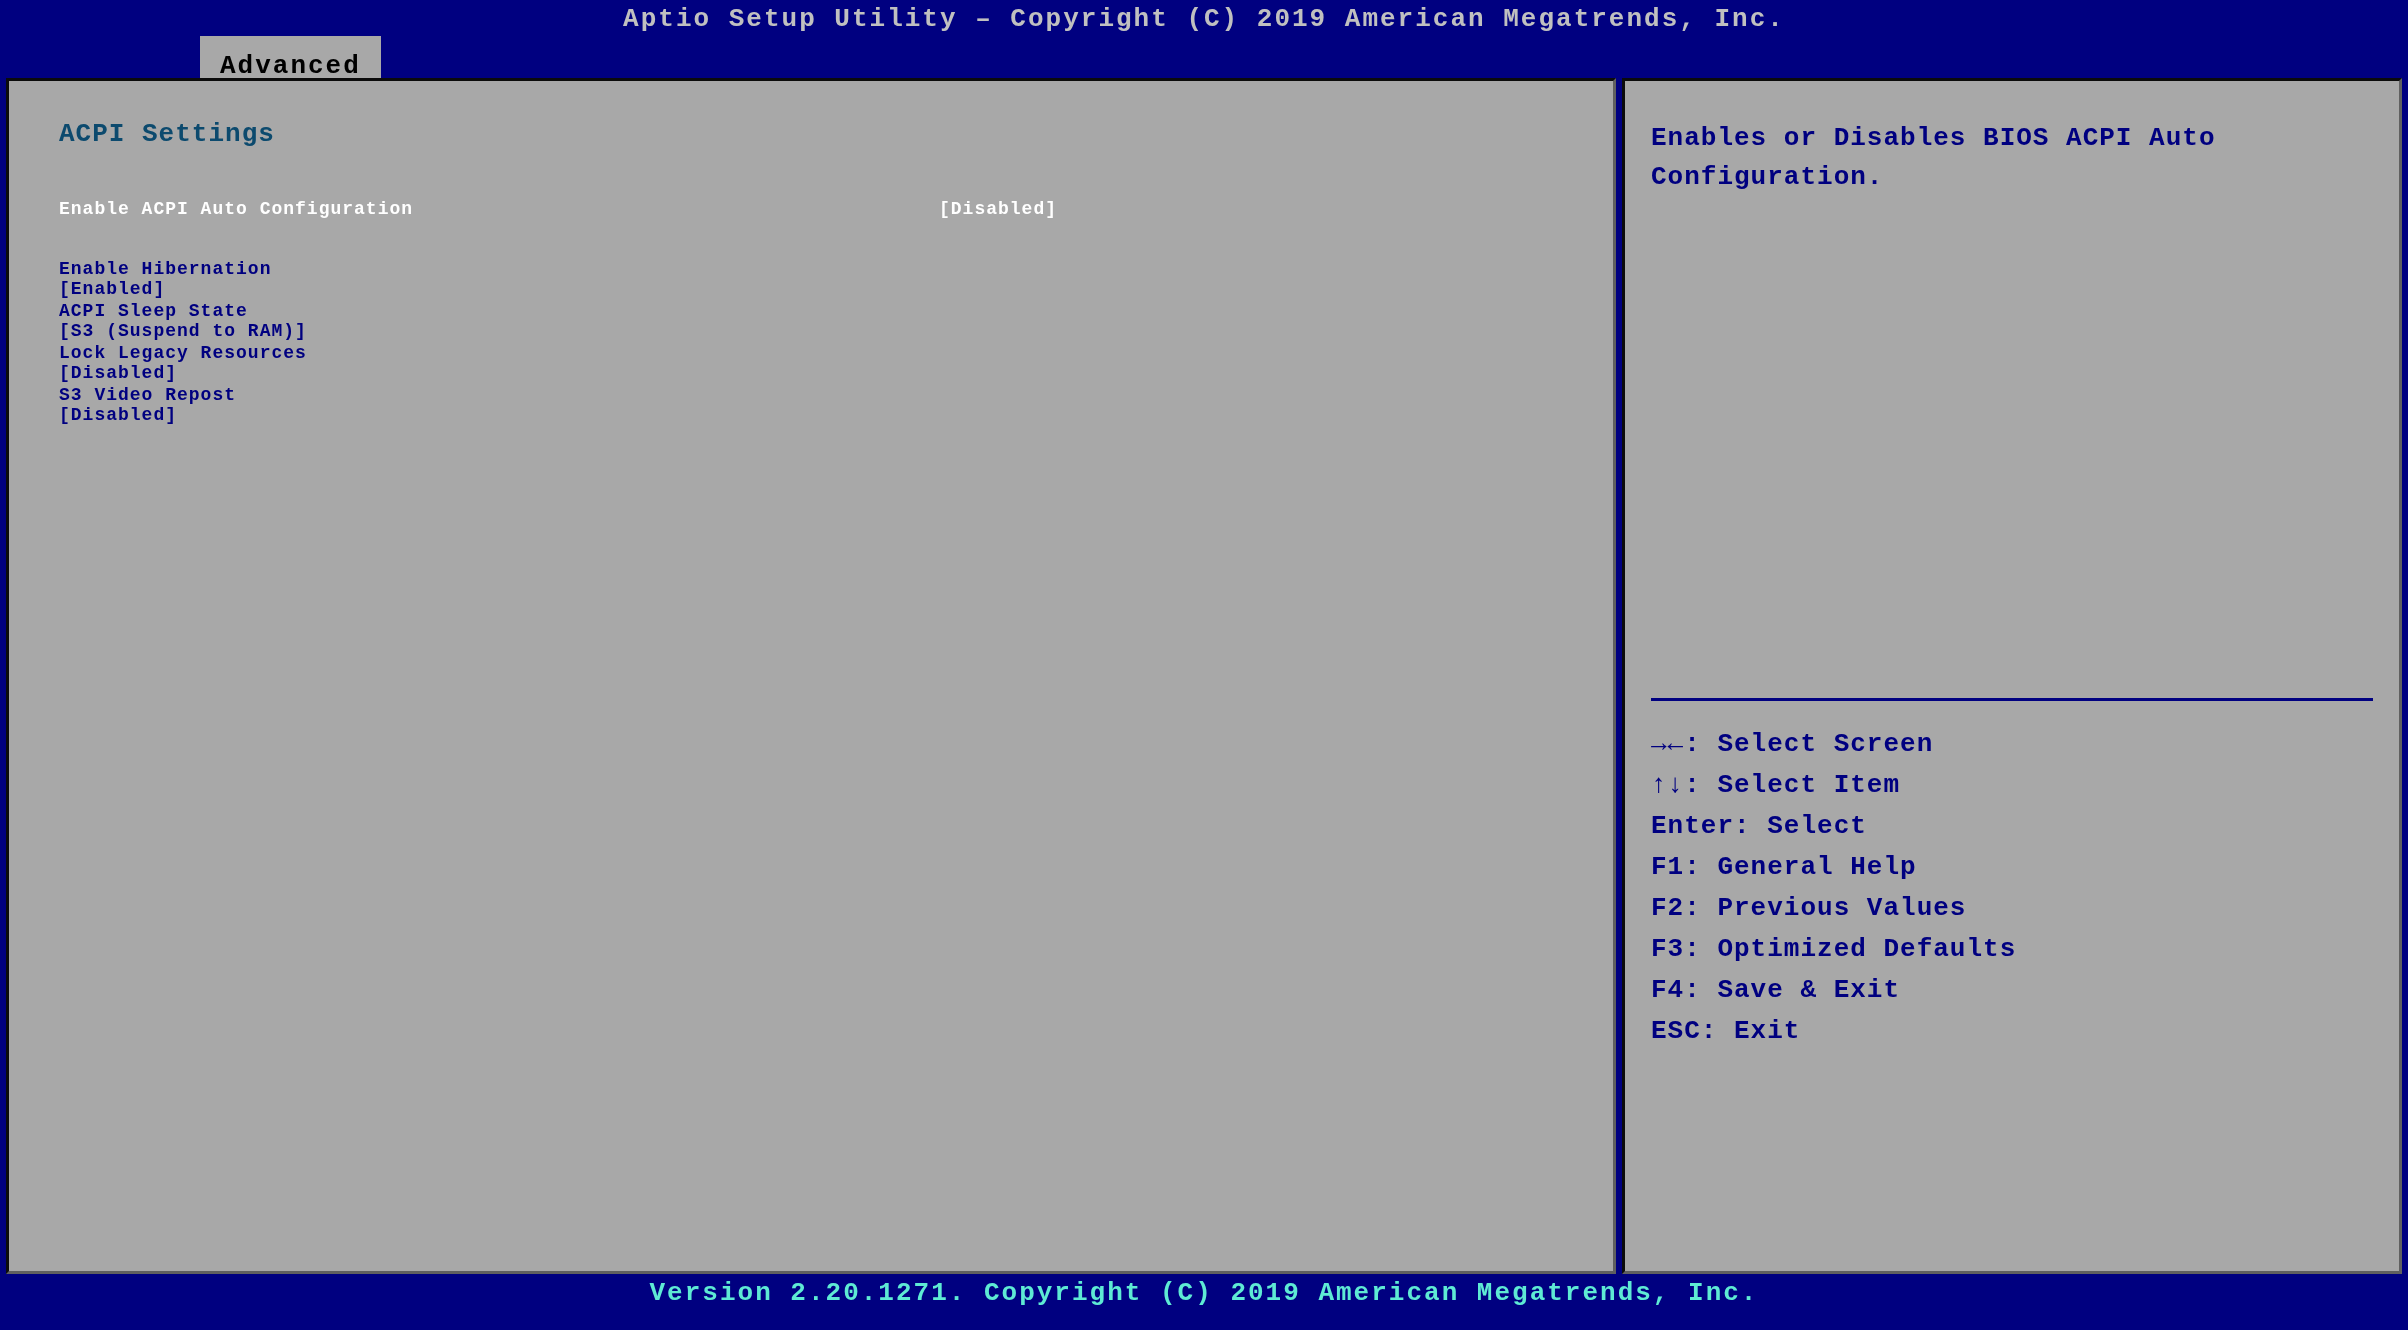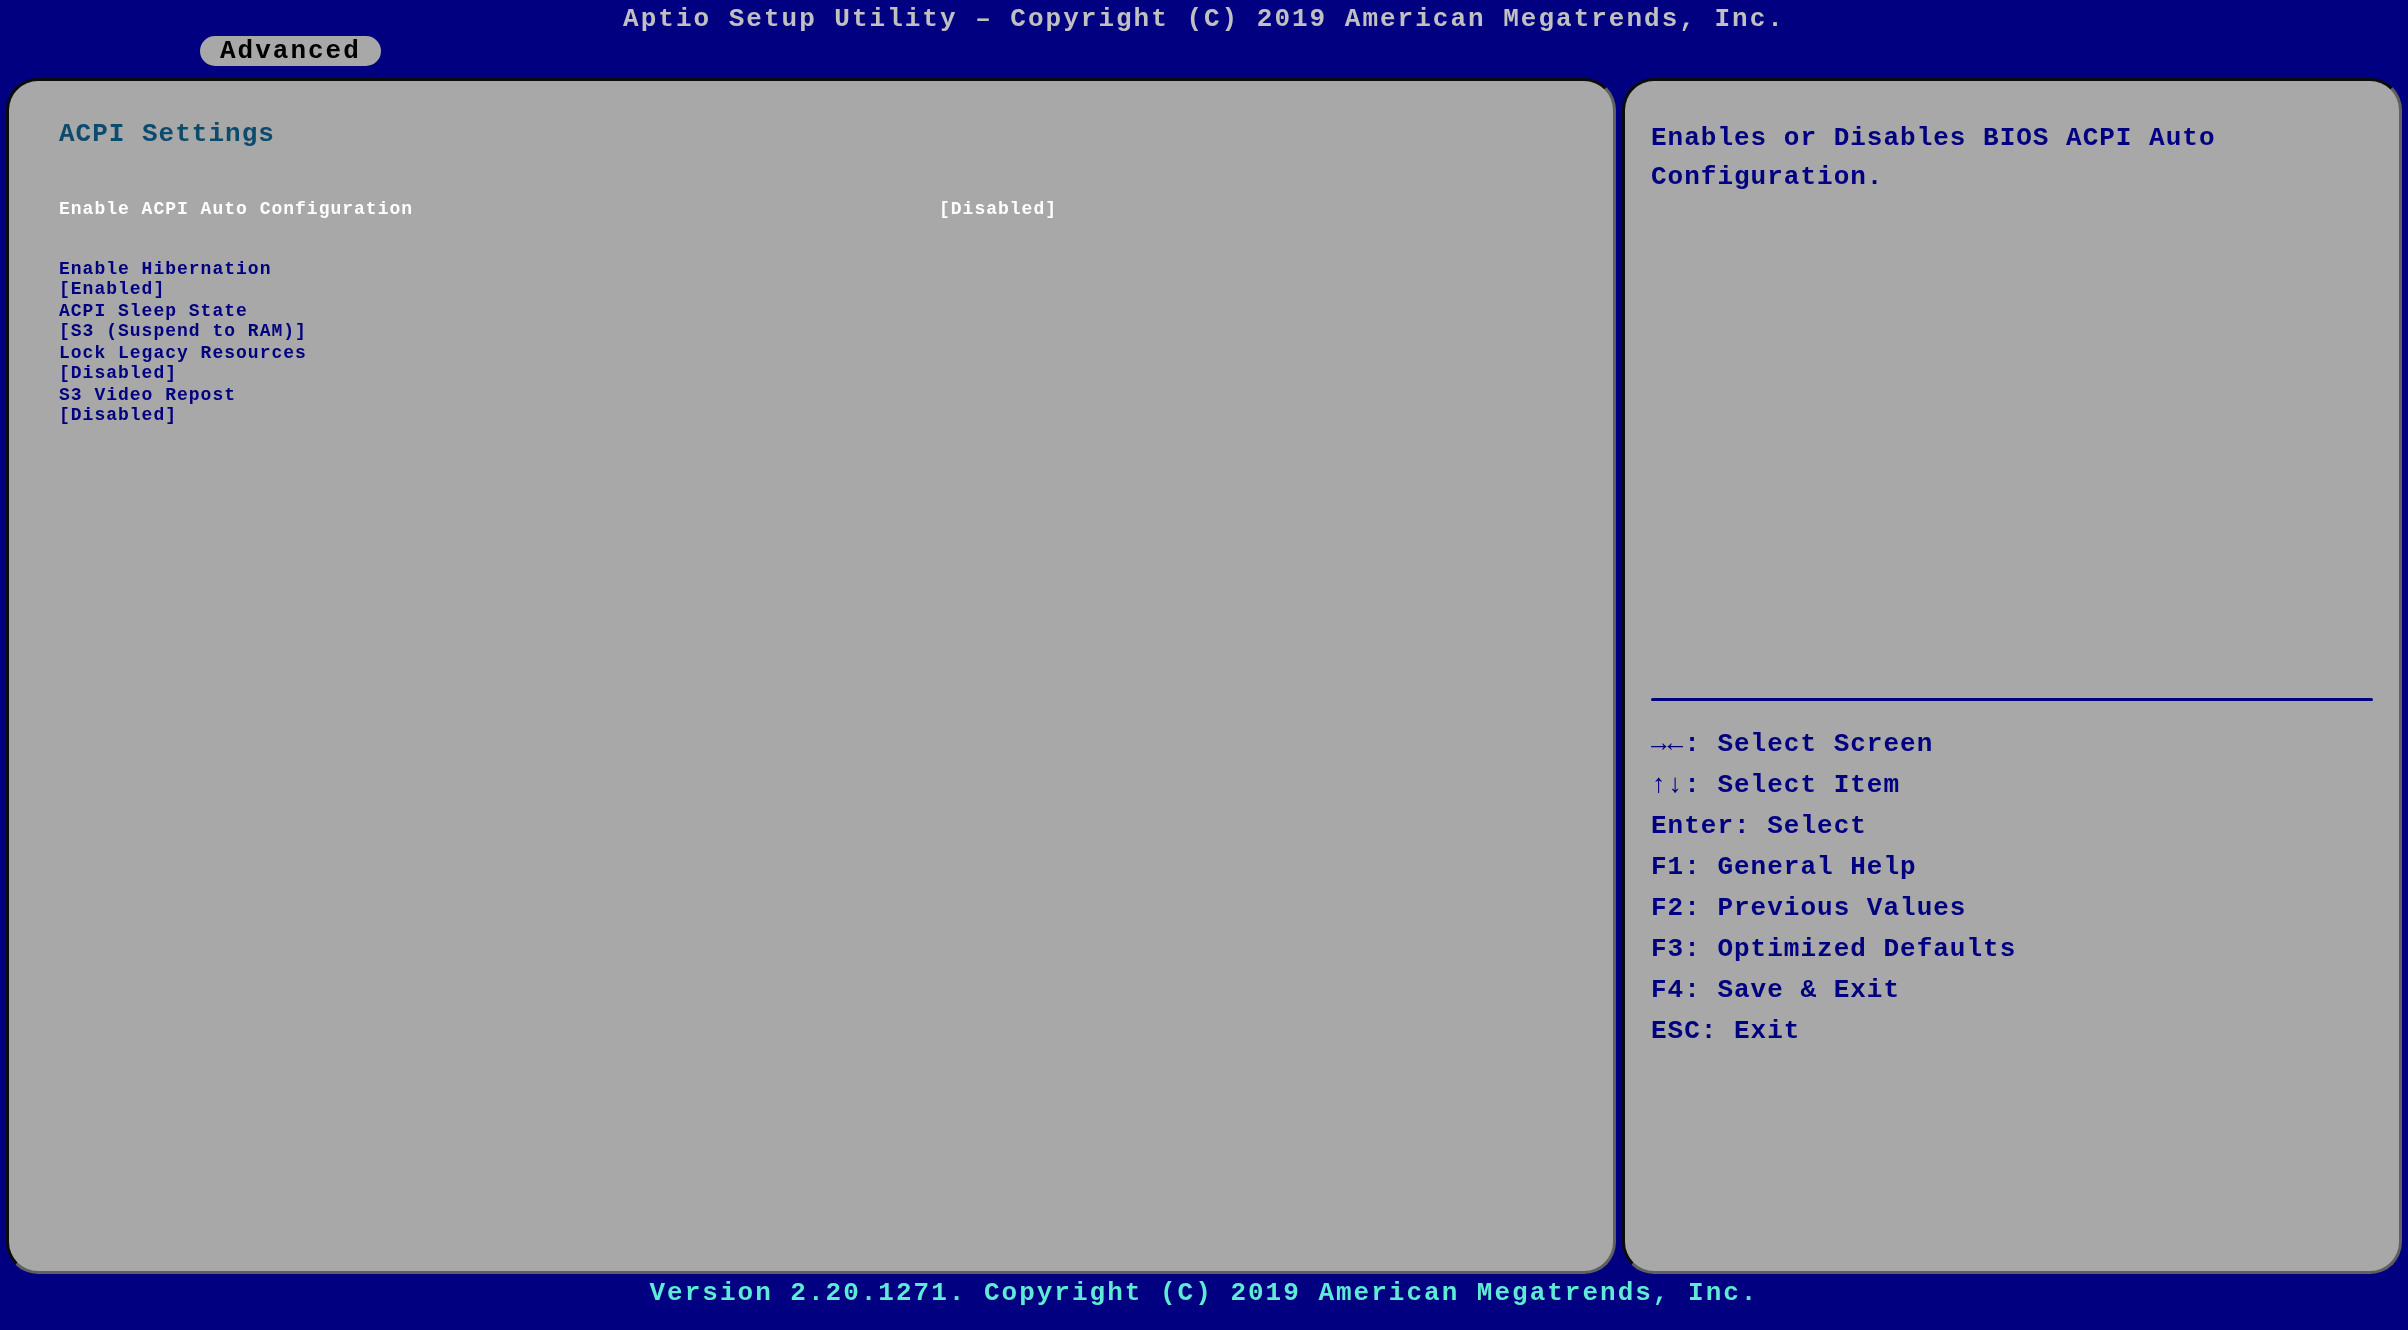--- a/index.html
+++ b/index.html
@@ -1,19 +1,18 @@
 <!DOCTYPE html>
 <html><head>
   <meta charset="utf-8">
   <style>
     * {
       margin: 0;
       padding: 0;
       box-sizing: border-box;
-      border-radius: 32px;
     }
     body {
       font-family: 'Courier New', monospace;
       font-size: 24px;
       font-weight: bold;
       background-color: #000080;
       width: 2408px;
       height: 1330px;
       overflow: hidden;
     }
@@ -33,21 +32,21 @@
     }
     .tab-bar {
       background-color: #000080;
       height: 42px;
       padding-left: 200px;
     }
     .tab {
       display: inline-block;
       background-color: #a8a8a8;
       color: #000000;
-      padding: 0 20px;
+      padding: 15px 20px;
       font-size: 26px;
       letter-spacing: 2px;
     }
     .main-area {
       display: flex;
       background-color: #000080;
       padding: 0 6px;
       height: 1196px;
     }
     .left-panel {

